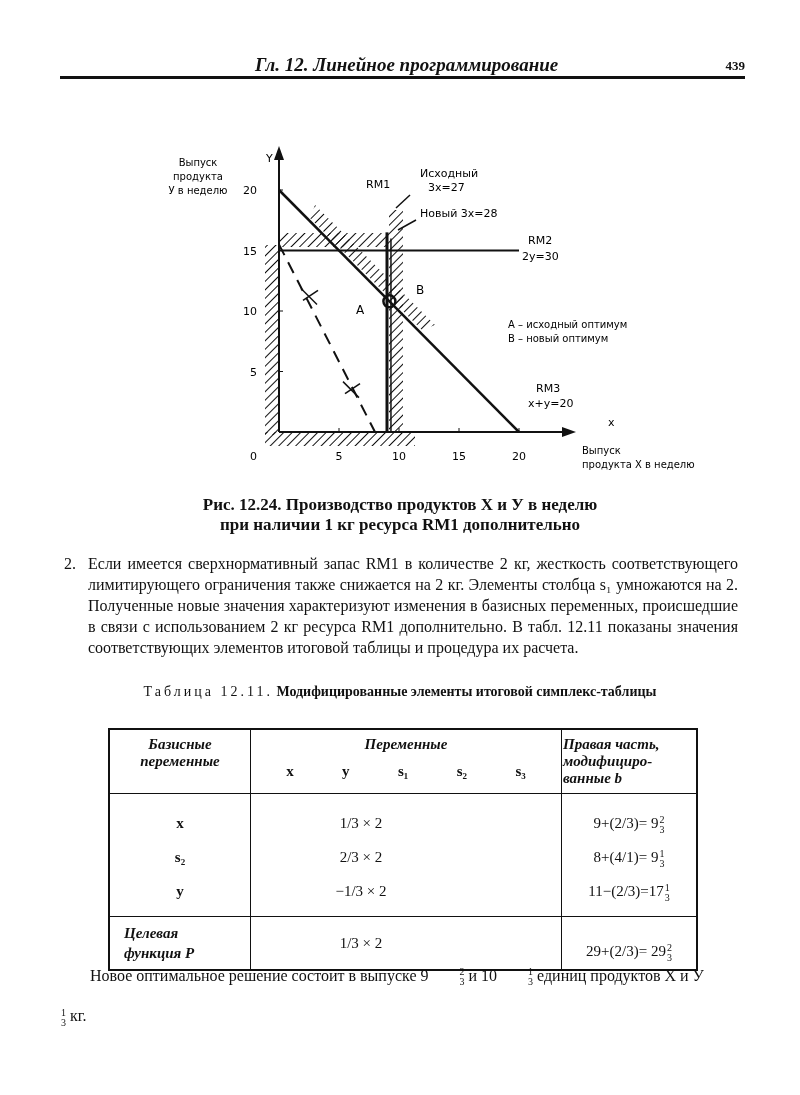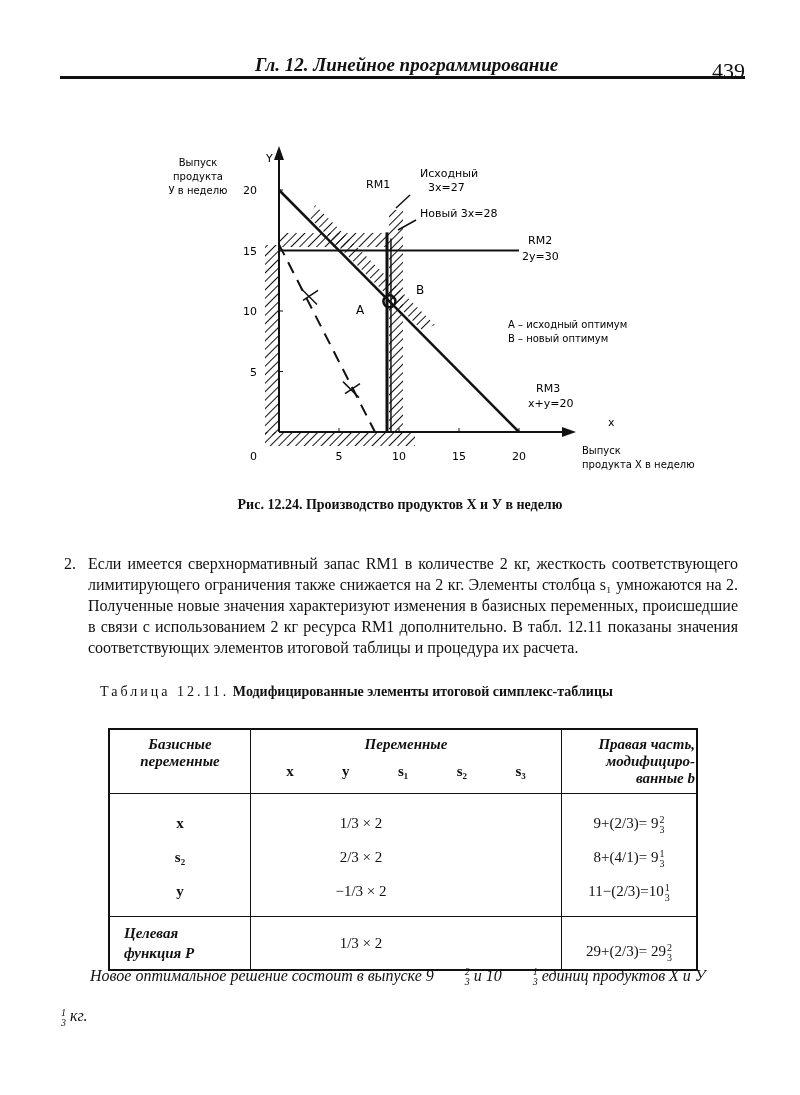--- a/index.html
+++ b/index.html
@@ -1,43 +1,43 @@
 <!DOCTYPE html>
 <html><head>
 <meta charset="utf-8">
 <style>
   html, body { margin: 0; padding: 0; background: #ffffff; }
   body { width: 800px; height: 1095px; position: relative; overflow: hidden; font-family: "Liberation Serif", serif; color: #111; }
   .header { position: absolute; left: 60px; top: 50px; width: 685px; height: 30px; text-align: center; }
   .header-title { position: absolute; left: 195px; top: 4px; font-style: italic; font-weight: bold; font-size: 19px; font-family: "Liberation Serif", serif; }
-  .page-num { position: absolute; right: 0; top: 8px; font-weight: normal; font-size: 22px; }
+  .page-num { position: absolute; right: 0; top: 8px; font-weight: bold; font-size: 13px; }
   .header-rule { position: absolute; left: 0; top: 26px; width: 685px; height: 3px; background: #111; }
   .chart-wrap { position: absolute; left: 0; top: 130px; width: 800px; height: 360px; }
   .chart-wrap svg { position: absolute; left: 0; top: 0; }
   .sans { font-family: "DejaVu Sans", sans-serif; }
-  .caption { position: absolute; left: 150px; top: 495px; width: 500px; text-align: center; font-weight: bold; font-size: 14px; line-height: 20px; }
+  .caption { position: absolute; left: 150px; top: 495px; width: 500px; text-align: center; font-weight: bold; font-size: 17px; line-height: 20px; }
   .para { position: absolute; left: 88px; top: 553px; width: 650px; font-size: 16px; line-height: 21px; text-align: justify; }
   .para-num { position: absolute; left: -24px; top: 0; }
-  .tcap { position: absolute; left: 100px; top: 683px; width: 600px; font-size: 14px; line-height: 18px; }
+  .tcap { position: absolute; left: 100px; top: 683px; width: 600px; text-align: center; font-size: 14px; line-height: 18px; }
   .tcap .spaced { letter-spacing: 3px; }
   .tcap b { font-weight: bold; }
   table.simplex { position: absolute; left: 108px; top: 728px; width: 590px; border-collapse: collapse; border: 2px solid #111; font-size: 15px; }
   table.simplex td { border-left: 1.5px solid #111; border-right: 1.5px solid #111; vertical-align: top; }
   .hdr-basic { width: 138px; text-align: center; font-style: italic; font-weight: bold; padding-top: 6px; line-height: 17px; }
   .hdr-vars { text-align: center; font-style: italic; font-weight: bold; padding-top: 6px; }
-  .hdr-rhs { width: 132px; text-align: right; font-style: italic; font-weight: bold; padding-top: 6px; line-height: 17px; }
+  .hdr-rhs { width: 132px; text-align: left; font-style: italic; font-weight: bold; padding-top: 6px; line-height: 17px; }
   .var-row { display: flex; justify-content: space-around; font-style: normal; font-weight: bold; margin-top: 10px; padding: 0 10px 12px 10px; }
   tr.hrow td { border-bottom: 1.5px solid #111; }
   tr.body td { padding: 12px 0 8px 0; }
   tr.obj td { border-top: 1.5px solid #111; padding: 6px 0; }
   .cell-stack div { height: 34px; line-height: 34px; text-align: center; }
   .frac { display: inline-block; vertical-align: middle; text-align: center; font-size: 10px; line-height: 10px; margin-left: 1px; }
   .frac span { display: block; }
   .obj-label { font-style: italic; font-weight: bold; padding-left: 14px !important; line-height: 20px; }
-  .concl { position: absolute; left: 60px; top: 965px; width: 690px; font-size: 16px; line-height: 22px; font-style: italic; }
+  .concl { position: absolute; left: 60px; top: 965px; width: 690px; font-size: 16px; line-height: 22px; }
   .concl p { margin: 0 0 18px 0; }
   .concl p:first-child { text-indent: 30px; }
 </style>
 </head>
 <body>
 
 <div class="header">
   <span class="header-title">Гл. 12. Линейное программирование</span>
   <span class="page-num">439</span>
   <div class="header-rule"></div>
@@ -110,20 +110,21 @@
     <text class="sans" x="528" y="277" font-size="11">x+y=20</text>
     <text class="sans" x="356" y="184" font-size="12">A</text>
     <text class="sans" x="416" y="164" font-size="12">B</text>
     <text class="sans" x="508" y="198" font-size="10">A – исходный оптимум</text>
     <text class="sans" x="508" y="212" font-size="10">B – новый оптимум</text>
   </svg>
 </div>
 
 <div class="caption">
   <div>Рис. 12.24. Производство продуктов X и У в неделю</div>
+  <div>при наличии 1 кг ресурса RM1 дополнительно</div>
 </div>
 
 <div class="para">
   <span class="para-num">2.</span>
   <span>Если имеется сверхнормативный запас RM1 в количестве 2 кг, жесткость соответствующего лимитирующего ограничения также снижается на 2 кг. Элементы столбца s₁ умножаются на 2. Полученные новые значения характеризуют изменения в базисных переменных, происшедшие в связи с использованием 2 кг ресурса RM1 дополнительно. В табл. 12.11 показаны значения соответствующих элементов итоговой таблицы и процедура их расчета.</span>
 </div>
 
 <div class="tcap">
   <div><span class="spaced">Таблица 12.11.</span> <b>Модифицированные элементы итоговой симплекс-таблицы</b></div>
 </div>
@@ -158,21 +159,21 @@
       <div>y</div>
     </td>
     <td class="cell-stack" style="padding-left:0;">
       <div style="padding-right:90px;">1/3 × 2</div>
       <div style="padding-right:90px;text-align:center;">2/3 × 2</div>
       <div style="padding-right:90px;text-align:center;">−1/3 × 2</div>
     </td>
     <td class="cell-stack">
       <div><span>9+(2/3)= 9</span><span class="frac"><span>2</span><span>3</span></span></div>
       <div><span>8+(4/1)= 9</span><span class="frac"><span>1</span><span>3</span></span></div>
-      <div><span>11−(2/3)=10</span><span class="frac"><span>1</span><span>3</span></span></div>
+      <div><span>11−(2/3)=17</span><span class="frac"><span>1</span><span>3</span></span></div>
     </td>
   </tr>
   <tr class="obj">
     <td class="obj-label">
       <div>Целевая</div>
       <div>функция P</div>
     </td>
     <td style="text-align:center; vertical-align:middle; padding-right:90px;">1/3 × 2</td>
     <td style="text-align:center; vertical-align:bottom;"><span>29+(2/3)= 29</span><span class="frac"><span>2</span><span>3</span></span></td>
   </tr>

